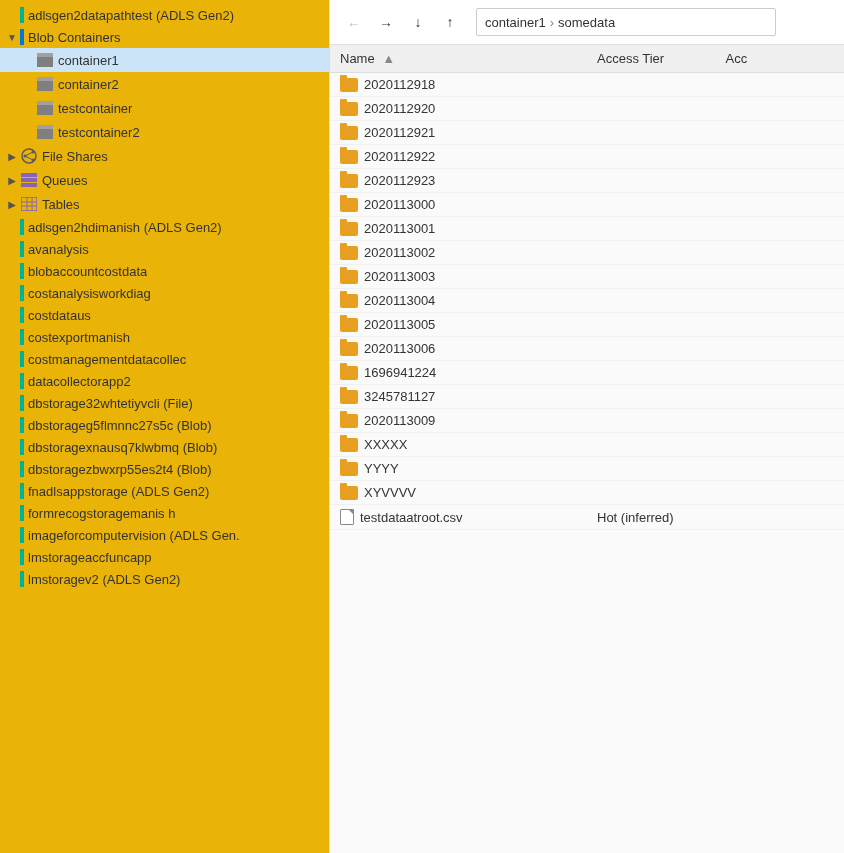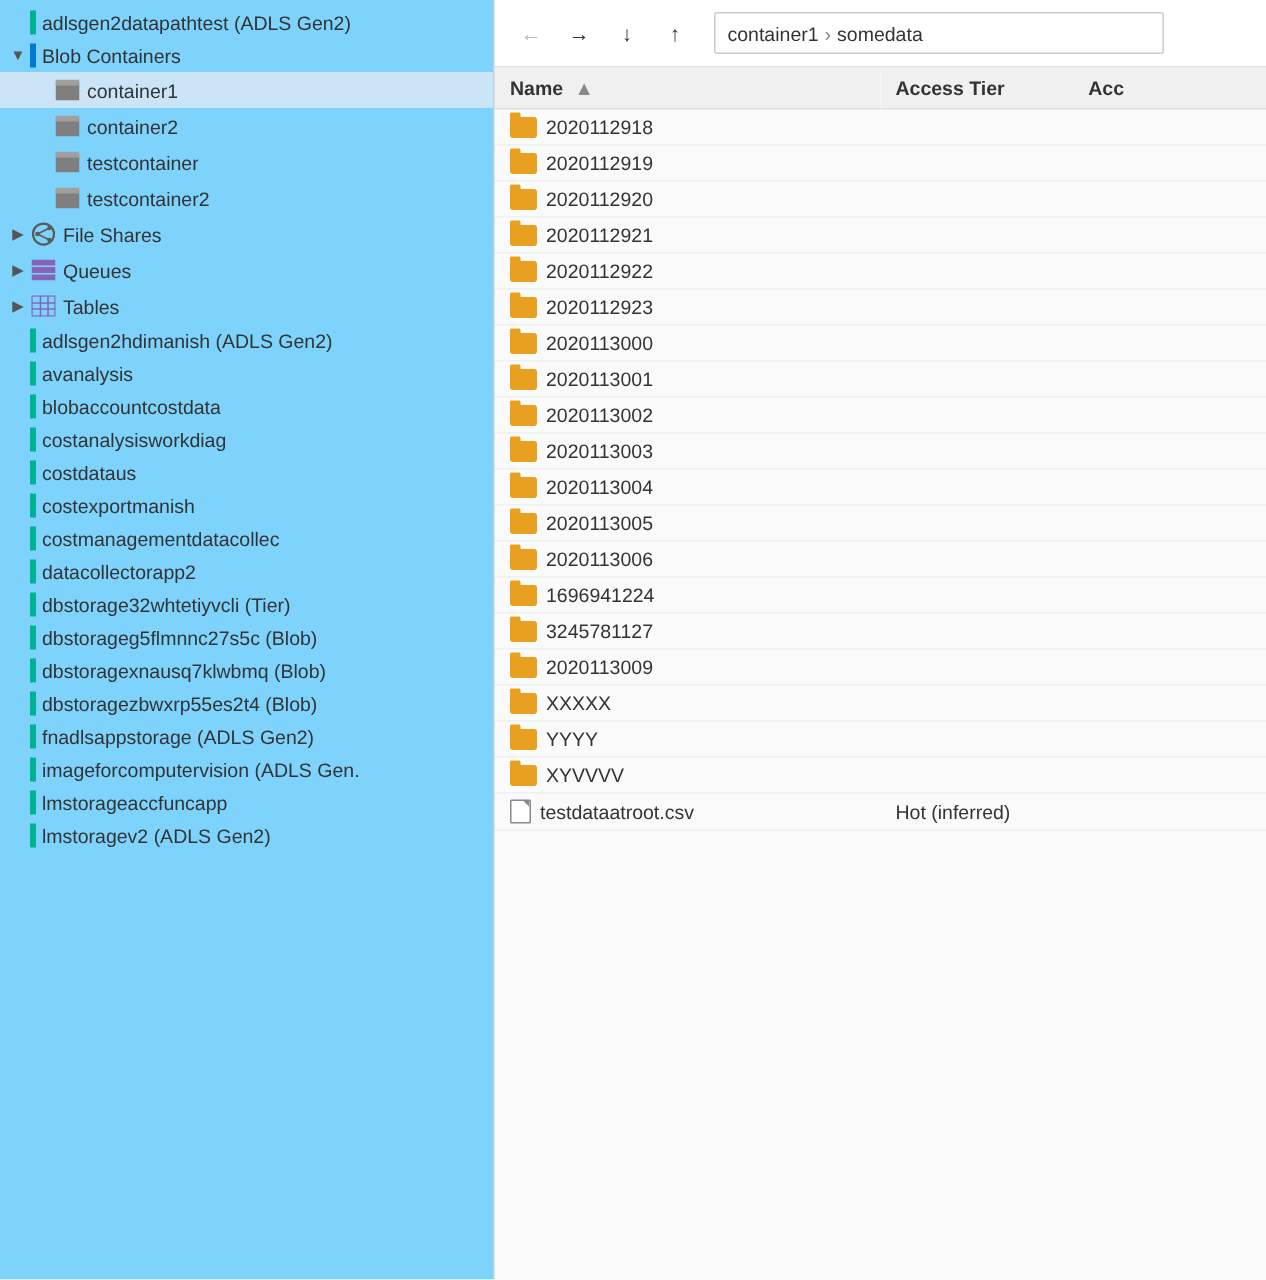--- a/index.html
+++ b/index.html
@@ -9,21 +9,21 @@
       background: #fff;
       display: flex;
       height: 853px;
       overflow: hidden;
     }
 
     
     #sidebar {
       width: 330px;
       min-width: 330px;
-      background: #7dd3fc;
+      background: #eab308;
       border-right: 1px solid #ddd;
       overflow-y: auto;
       overflow-x: hidden;
       padding-top: 4px;
     }
 
     .tree-item {
       display: flex;
       align-items: center;
       padding: 3px 4px 3px 0;
@@ -108,21 +108,21 @@
 
     table {
       width: 100%;
       border-collapse: collapse;
     }
     thead th {
       background: #f0f0f0;
       border-bottom: 1px solid #ddd;
       padding: 6px 10px;
       text-align: left;
-      font-weight: 700;
+      font-weight: 400;
       color: #333;
       position: sticky;
       top: 0;
       z-index: 1;
     }
     thead th.sortable { cursor: pointer; }
     thead th.sortable .sort-arrow { margin-left: 4px; color: #888; }
 
     tbody tr { cursor: pointer; }
 
@@ -338,21 +338,21 @@
       <div class="tree-item">
       <div class="indent" style="width:4px"></div>
       <span class="expand-icon"></span>
       <span class="bar-teal"></span>
       <span class="item-label">datacollectorapp2</span>
     </div>
       <div class="tree-item">
       <div class="indent" style="width:4px"></div>
       <span class="expand-icon"></span>
       <span class="bar-teal"></span>
-      <span class="item-label">dbstorage32whtetiyvcli (Tier)</span>
+      <span class="item-label">dbstorage32whtetiyvcli (File)</span>
     </div>
       <div class="tree-item">
       <div class="indent" style="width:4px"></div>
       <span class="expand-icon"></span>
       <span class="bar-teal"></span>
       <span class="item-label">dbstorageg5flmnnc27s5c (Blob)</span>
     </div>
       <div class="tree-item">
       <div class="indent" style="width:4px"></div>
       <span class="expand-icon"></span>
@@ -363,20 +363,26 @@
       <div class="indent" style="width:4px"></div>
       <span class="expand-icon"></span>
       <span class="bar-teal"></span>
       <span class="item-label">dbstoragezbwxrp55es2t4 (Blob)</span>
     </div>
       <div class="tree-item">
       <div class="indent" style="width:4px"></div>
       <span class="expand-icon"></span>
       <span class="bar-teal"></span>
       <span class="item-label">fnadlsappstorage (ADLS Gen2)</span>
+    </div>
+      <div class="tree-item">
+      <div class="indent" style="width:4px"></div>
+      <span class="expand-icon"></span>
+      <span class="bar-teal"></span>
+      <span class="item-label">formrecogstoragemanis h</span>
     </div>
       <div class="tree-item">
       <div class="indent" style="width:4px"></div>
       <span class="expand-icon"></span>
       <span class="bar-teal"></span>
       <span class="item-label">imageforcomputervision (ADLS Gen.</span>
     </div>
       <div class="tree-item">
       <div class="indent" style="width:4px"></div>
       <span class="expand-icon"></span>
@@ -430,30 +436,20 @@
           <span>2020112918</span>
         </div>
       </td>
       <td class="col-tier"></td>
       <td class="col-acc"></td>
     </tr>
           <tr>
       <td class="col-name">
         <div class="file-row-name">
           <div class="folder-icon-sm"></div>
-          <span>2020112919</span>
-        </div>
-      </td>
-      <td class="col-tier"></td>
-      <td class="col-acc"></td>
-    </tr>
-          <tr>
-      <td class="col-name">
-        <div class="file-row-name">
-          <div class="folder-icon-sm"></div>
           <span>2020112920</span>
         </div>
       </td>
       <td class="col-tier"></td>
       <td class="col-acc"></td>
     </tr>
           <tr>
       <td class="col-name">
         <div class="file-row-name">
           <div class="folder-icon-sm"></div>

